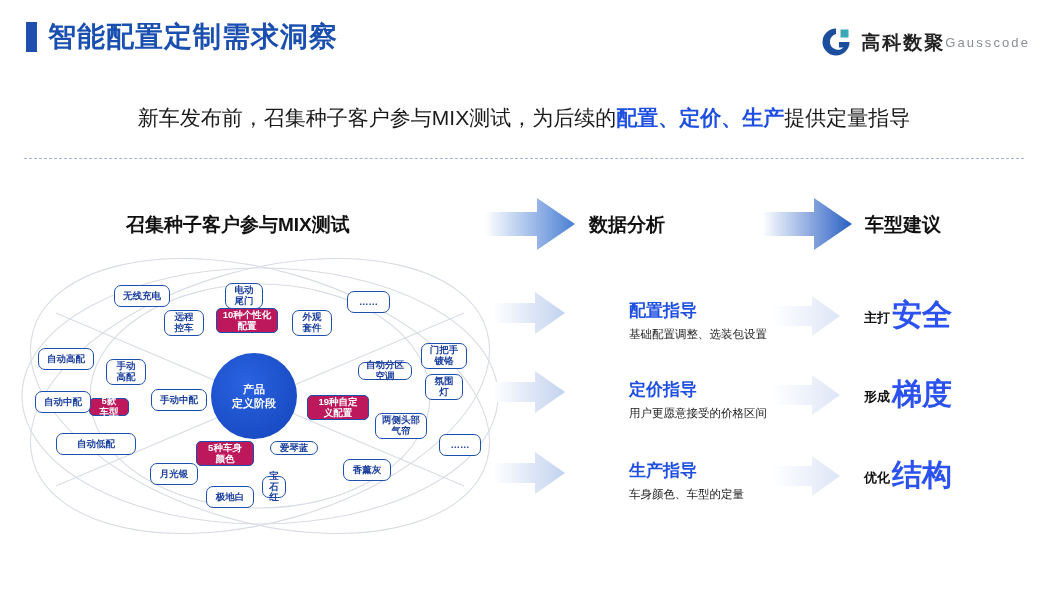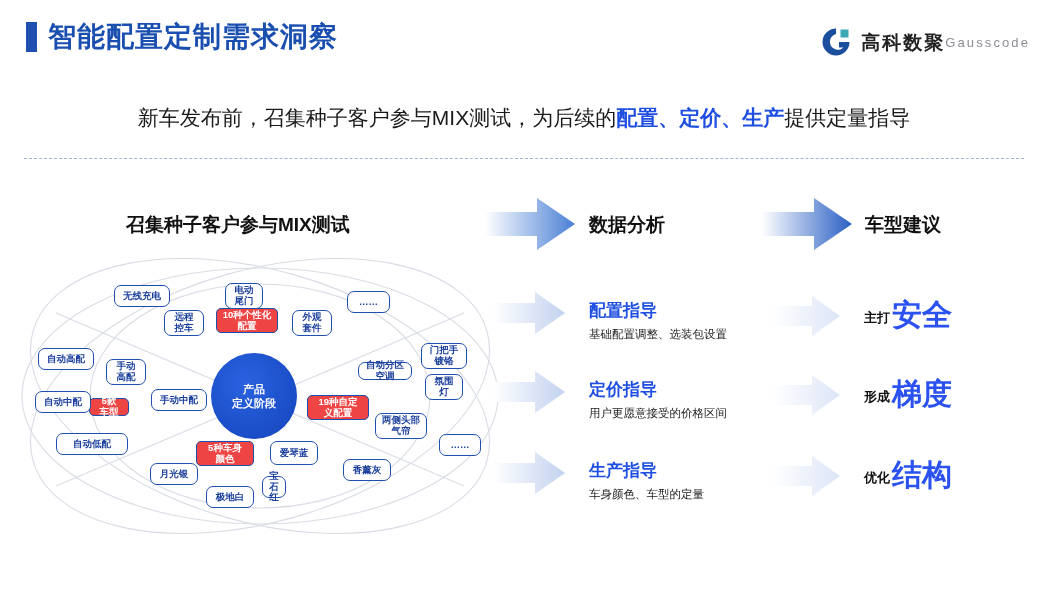--- a/index.html
+++ b/index.html
@@ -51,34 +51,34 @@
     color:#1b3f9c;
     font-size:9.5px;
     font-weight:bold;
     display:flex;align-items:center;justify-content:center;
     text-align:center;
     line-height:1.15;
     padding:2px 3px;
     white-space:pre-line;
   }
   .node.pill{
-    background:#ef4444;border-color:#1a4fae;color:#ffffff;border-radius:5px;
+    background:#be185d;border-color:#1a4fae;color:#ffffff;border-radius:5px;
   }
   .center-node{
     position:absolute;
     border-radius:50%;
     background:#1a4fd0;
     background:radial-gradient(circle at 40% 35%,#2a62e0,#1344bb);
     color:#fff;font-size:11px;font-weight:bold;
     display:flex;align-items:center;justify-content:center;text-align:center;
     line-height:1.3;white-space:pre-line;
   }
 
   
-  .mid-item{position:absolute;}
+  .mid-item{position:absolute;margin-left:40px;}
   .mid-title{font-size:17px;font-weight:bold;color:#1f4fe0;white-space:nowrap;}
   .mid-desc{font-size:11.5px;color:#222;margin-top:5px;white-space:nowrap;}
 
   
   .right-item{position:absolute;display:flex;align-items:flex-end;white-space:nowrap;}
   .right-pre{font-size:13px;font-weight:bold;color:#111;padding-bottom:3px;}
   .right-big{font-size:30px;font-weight:bold;color:#2b52f0;margin-left:2px;line-height:1;}
 </style>
 </head>
 <body>
@@ -173,25 +173,25 @@
         <div class="node" style="left: 90px; top: 101px; width: 40px; height: 26px;">手动
 高配</div>
         <div class="node" style="left: 405px; top: 85px; width: 46px; height: 26px;">门把手
 镀铬</div>
         <div class="node" style="left: 342px; top: 104px; width: 54px; height: 18px;">自动分区
 空调</div>
         <div class="node" style="left: 19px; top: 133px; width: 56px; height: 22px;">自动中配</div>
         <div class="node" style="left: 135px; top: 131px; width: 56px; height: 22px;">手动中配</div>
         <div class="node" style="left: 409px; top: 116px; width: 38px; height: 26px;">氛围
 灯</div>
-        <div class="node" style="left: 40px; top: 175px; width: 72px; height: 22px;">自动低配</div>
+        <div class="node" style="left: 40px; top: 175px; width: 80px; height: 22px;">自动低配</div>
         <div class="node" style="left: 359px; top: 155px; width: 52px; height: 26px;">两侧头部
 气帘</div>
         <div class="node" style="left: 423px; top: 176px; width: 42px; height: 22px;">……</div>
-        <div class="node" style="left: 254px; top: 183px; width: 48px; height: 24px;">爱琴蓝</div>
+        <div class="node" style="left: 254px; top: 183px; width: 48px; height: 14px;">爱琴蓝</div>
         <div class="node" style="left: 134px; top: 205px; width: 48px; height: 22px;">月光银</div>
         <div class="node" style="left: 327px; top: 201px; width: 48px; height: 22px;">香薰灰</div>
         <div class="node" style="left: 246px; top: 218px; width: 24px; height: 22px;">宝石红</div>
         <div class="node" style="left: 190px; top: 228px; width: 48px; height: 22px;">极地白</div>
       </div>
   </div>
 
   <div class="arrow" style="left:493px;top:292px;">
     <svg width="72" height="42" viewBox="0 0 72 42">
       <defs>

